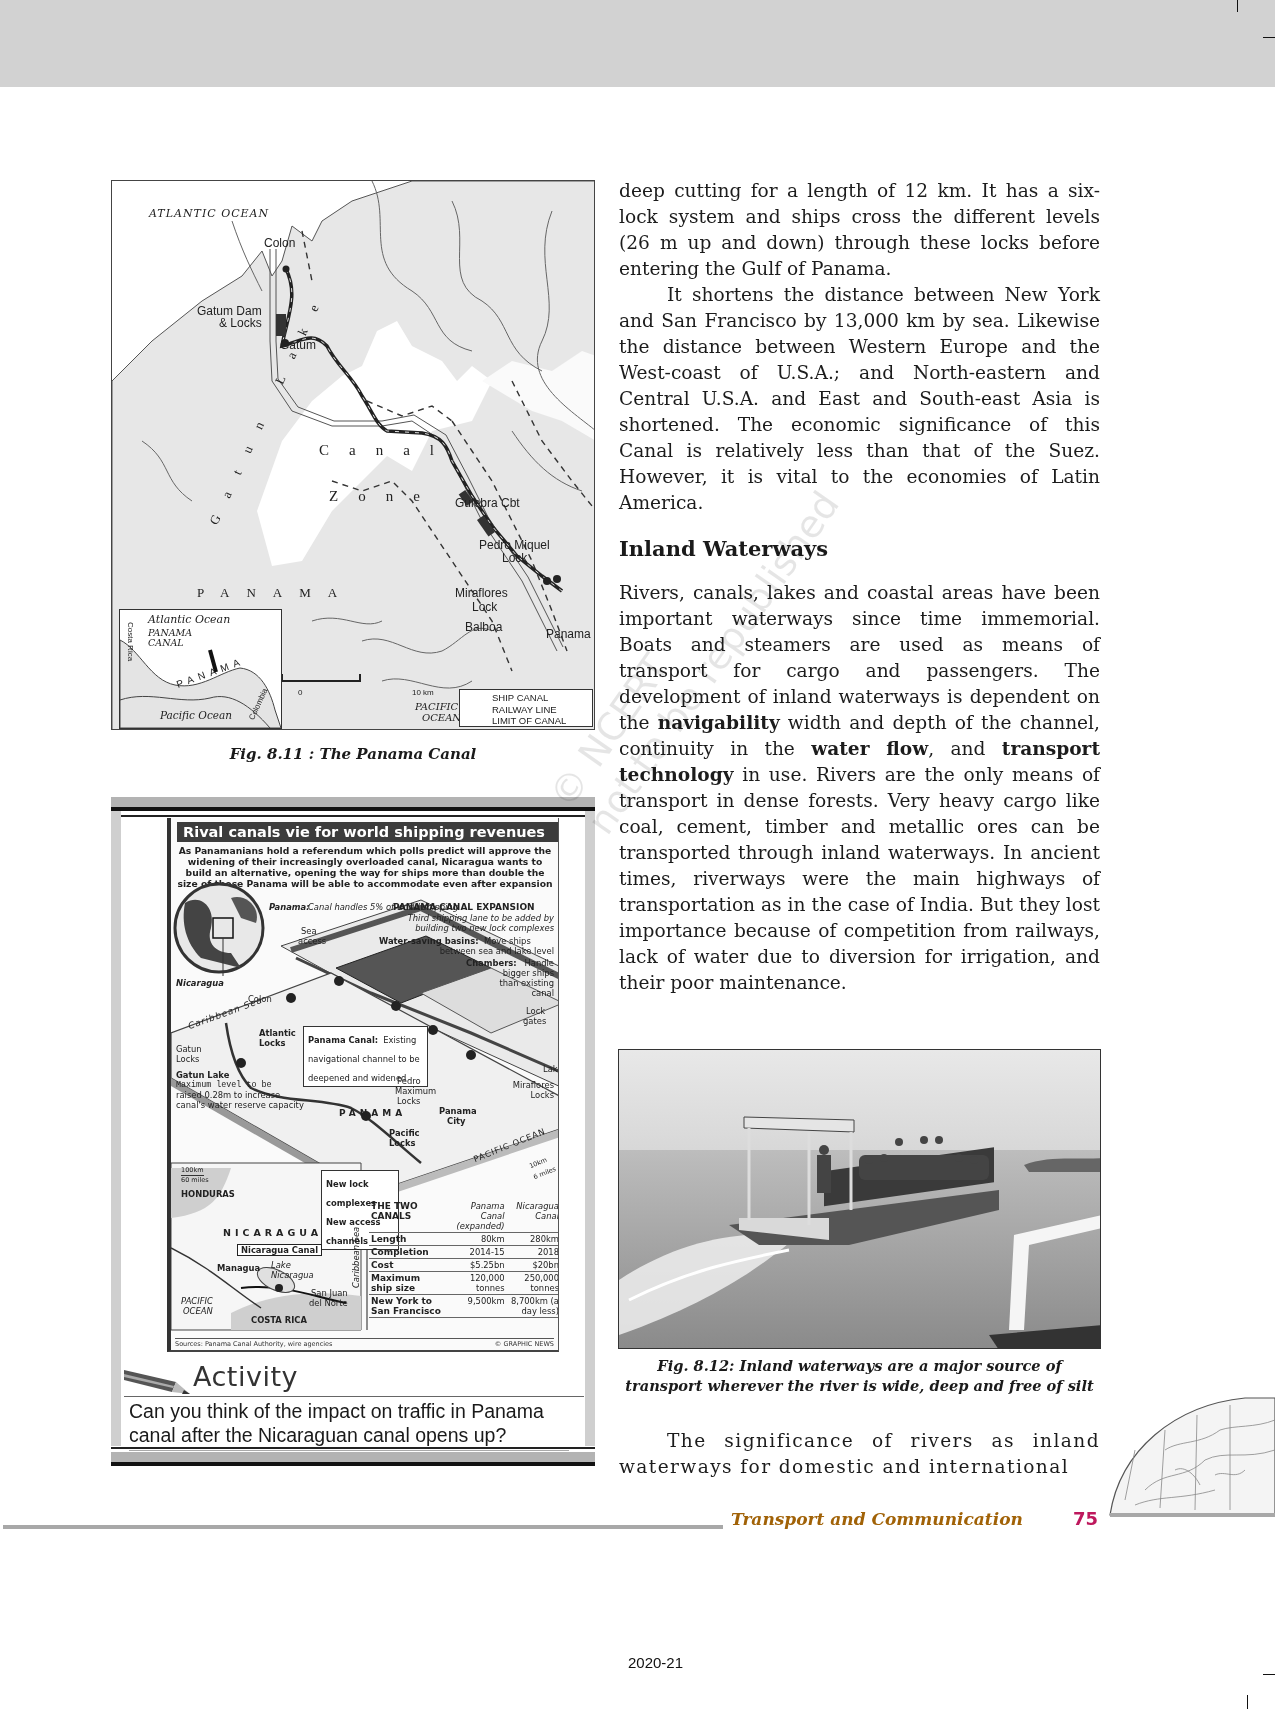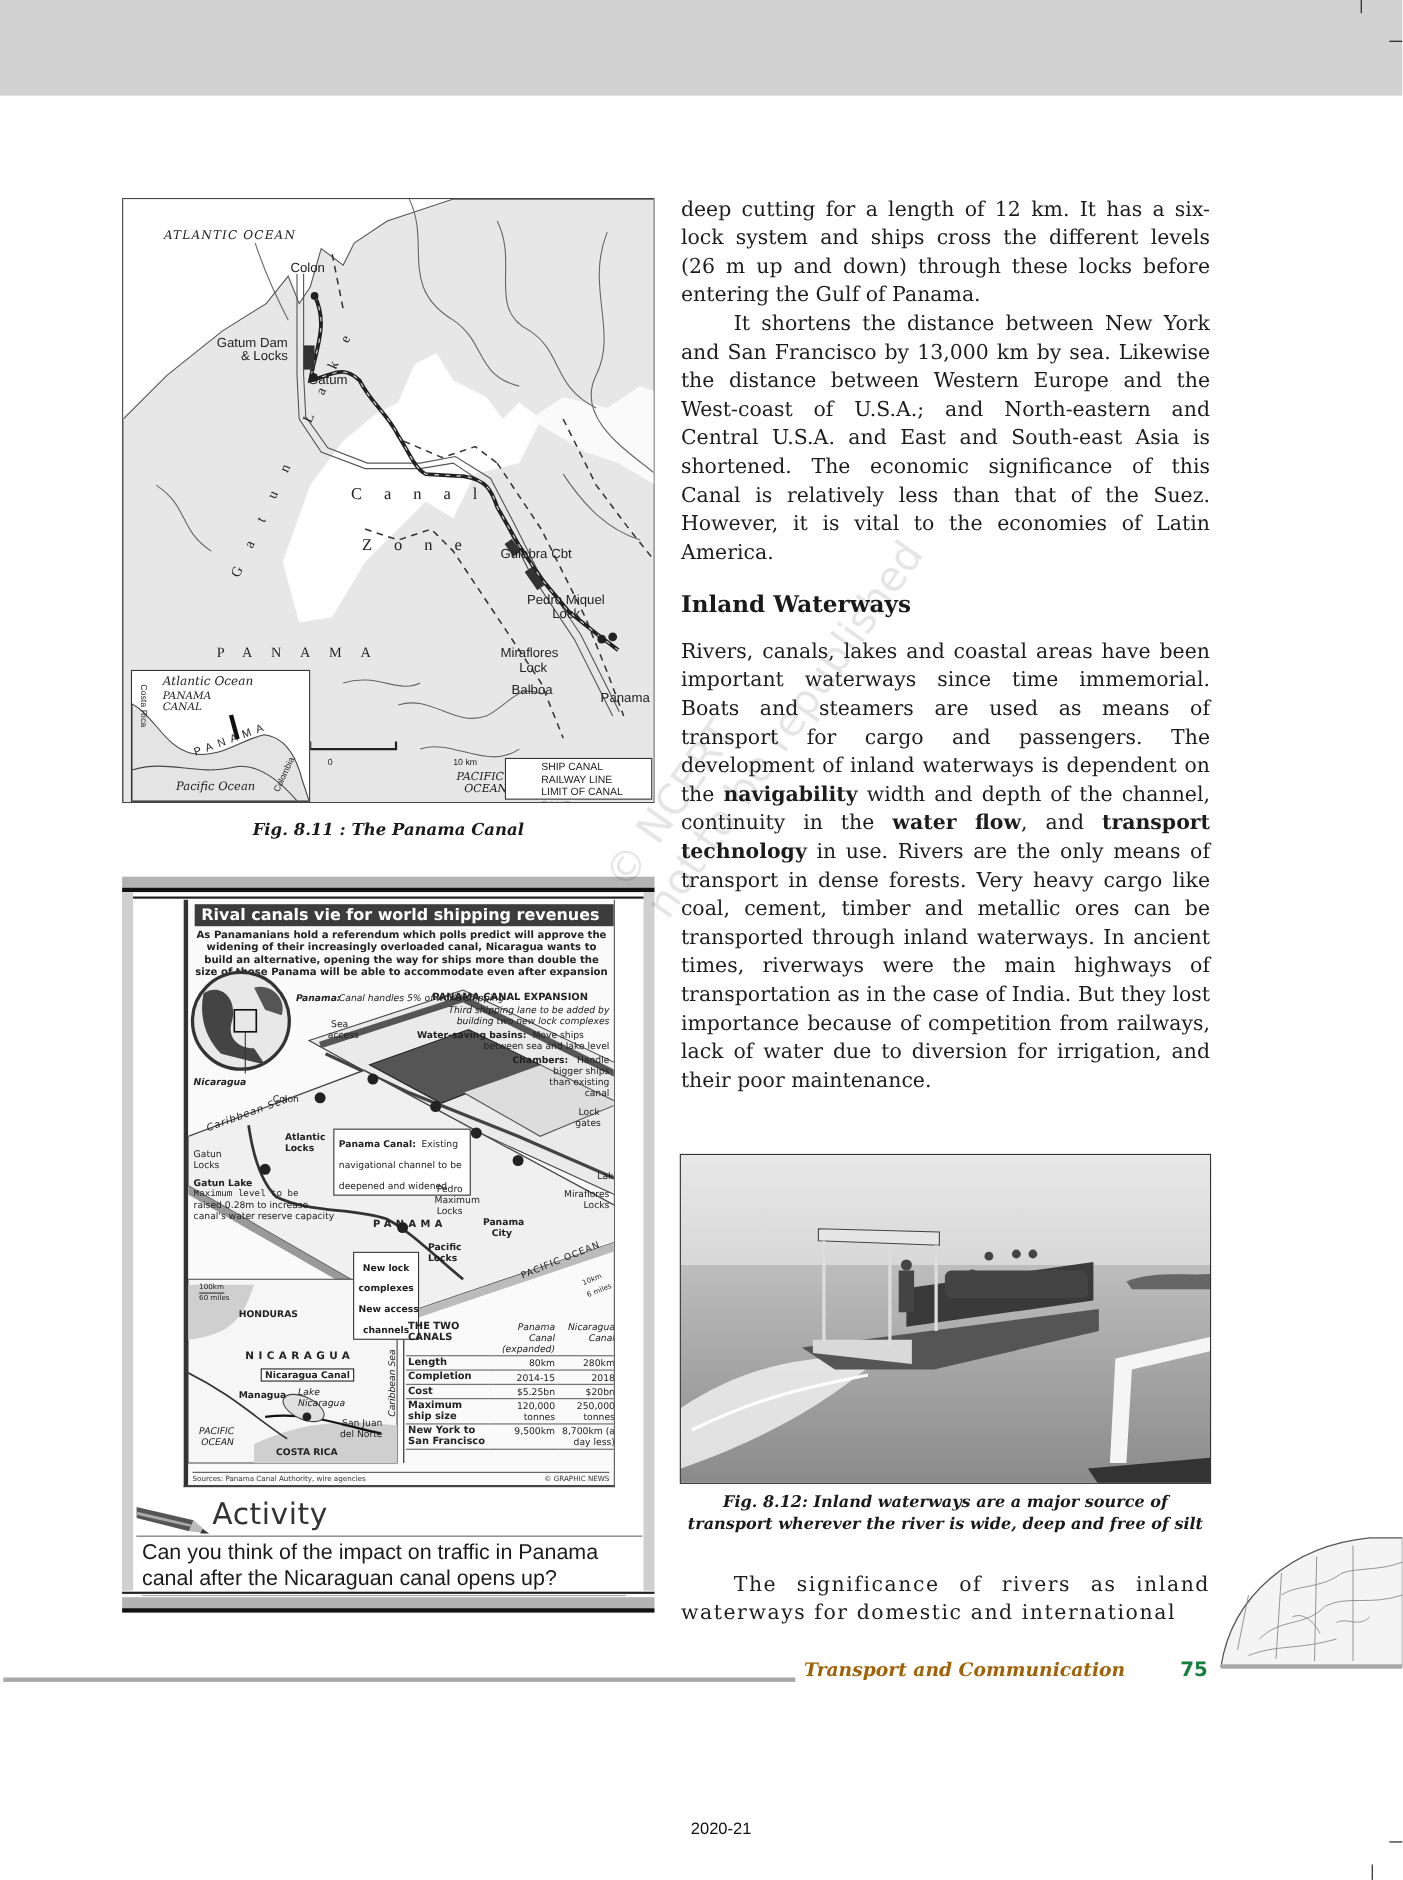--- a/index.html
+++ b/index.html
@@ -60,21 +60,21 @@
   .col .indent { text-indent: 48px; }
   .heading { position: absolute; left: 619px; top: 536px; font-family: "DejaVu Serif", serif; font-weight: bold; font-size: 21px; color: #1a1a1a; }
   .b { font-weight: bold; }
 
   .photo { position: absolute; left: 618px; top: 1049px; width: 483px; height: 300px; border: 1.5px solid #333; overflow: hidden; background: #d8d8d8; }
 
   .cap2 { position: absolute; left: 619px; top: 1356px; width: 481px; font-family: "DejaVu Serif", serif; font-weight: bold; font-style: italic; font-size: 14.6px; line-height: 19.5px; text-align: center; color: #1a1a1a; }
 
   .footer-line { position: absolute; left: 3px; top: 1525px; width: 720px; height: 4px; background: #a8a8a8; }
   .footer-title { position: absolute; left: 731px; top: 1509px; font-family: "DejaVu Serif", serif; font-style: italic; font-weight: bold; font-size: 17px; color: #a16207; }
-  .footer-page { position: absolute; left: 1073px; top: 1508px; font-family: "DejaVu Sans", sans-serif; font-weight: bold; font-size: 18px; color: #15803d; }
+  .footer-page { position: absolute; left: 1073px; top: 1508px; font-family: "DejaVu Sans", sans-serif; font-weight: bold; font-size: 18px; color: #be185d; }
   .globe { position: absolute; left: 1105px; top: 1390px; }
   .year { position: absolute; left: 608px; top: 1654px; font-family: "Liberation Sans", sans-serif; font-size: 15px; color: #111; margin-left: 20px; }
 
   .watermark { position: absolute; left: 540px; top: 790px; font-family: "DejaVu Sans", sans-serif; font-size: 38px; color: rgba(0,0,0,0.10); transform: rotate(-55deg); transform-origin: left top; white-space: nowrap; line-height: 46px; pointer-events: none; }
 </style>
 </head>
 <body>
 
 <div class="top-band"></div>
 <div class="crop-mark" style="left:1237px;top:0;width:1px;height:12px;"></div>
@@ -268,22 +268,22 @@
   <span class="g-txt b" style="left:168px;top:290px;letter-spacing:4px;font-size:9px;">PANAMA</span>
   <span class="g-txt b" style="left:268px;top:288px;">Panama</span>
   <span class="g-txt b" style="left:276px;top:298px;">City</span>
   <span class="g-txt b" style="left:218px;top:310px;">Pacific</span>
   <span class="g-txt b" style="left:218px;top:320px;">Locks</span>
   <span class="g-txt" style="left:300px;top:322px;transform:rotate(-22deg);letter-spacing:1px;">PACIFIC OCEAN</span>
   <span class="g-txt" style="left:358px;top:340px;font-size:6.5px;transform:rotate(-22deg);">10km</span>
   <span class="g-txt" style="left:362px;top:350px;font-size:6.5px;transform:rotate(-22deg);">6 miles</span>
   <span class="g-txt" style="left:10px;top:347px;font-size:6.5px;border-bottom:1px solid #333;">100km</span>
   <span class="g-txt" style="left:10px;top:357px;font-size:6.5px;">60 miles</span>
-  <span class="g-txt b" style="left:10px;top:371px;margin-left:36px;">HONDURAS</span>
-  <div class="g-callout" style="left:150px;top:320px;width:60px;text-align:center;">
+  <span class="g-txt b" style="left:10px;top:371px;">HONDURAS</span>
+  <div class="g-callout" style="left:150px;top:352px;width:78px;">
     <span class="g-txt b" style="position:static;">New lock</span><br>
     <span class="g-txt b" style="position:static;">complexes</span><br>
     <span class="g-txt b" style="position:static;">New access</span><br>
     <span class="g-txt b" style="position:static;">channels</span>
   </div>
   <span class="g-txt b" style="left:52px;top:410px;letter-spacing:4px;font-size:9.5px;">NICARAGUA</span>
   <span class="g-txt b" style="left:66px;top:426px;border:1px solid #222;padding:0 3px;background:#fff;">Nicaragua Canal</span>
   <span class="g-txt b" style="left:2px;top:445px;padding-left:44px;">Managua</span>
   <span class="g-txt i" style="left:100px;top:442px;">Lake</span>
   <span class="g-txt i" style="left:100px;top:452px;">Nicaragua</span>

